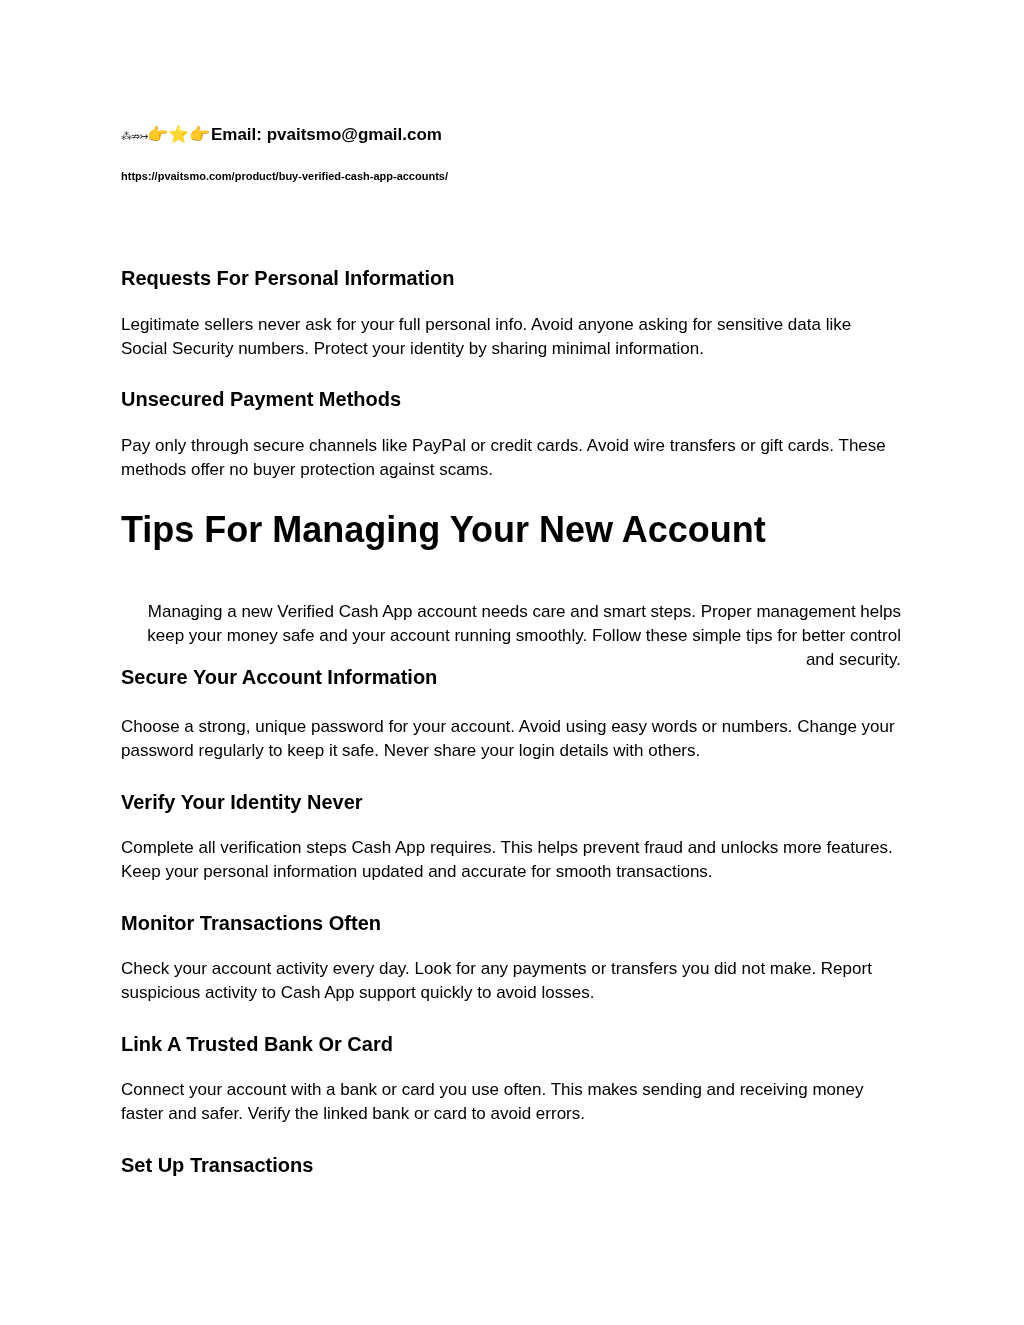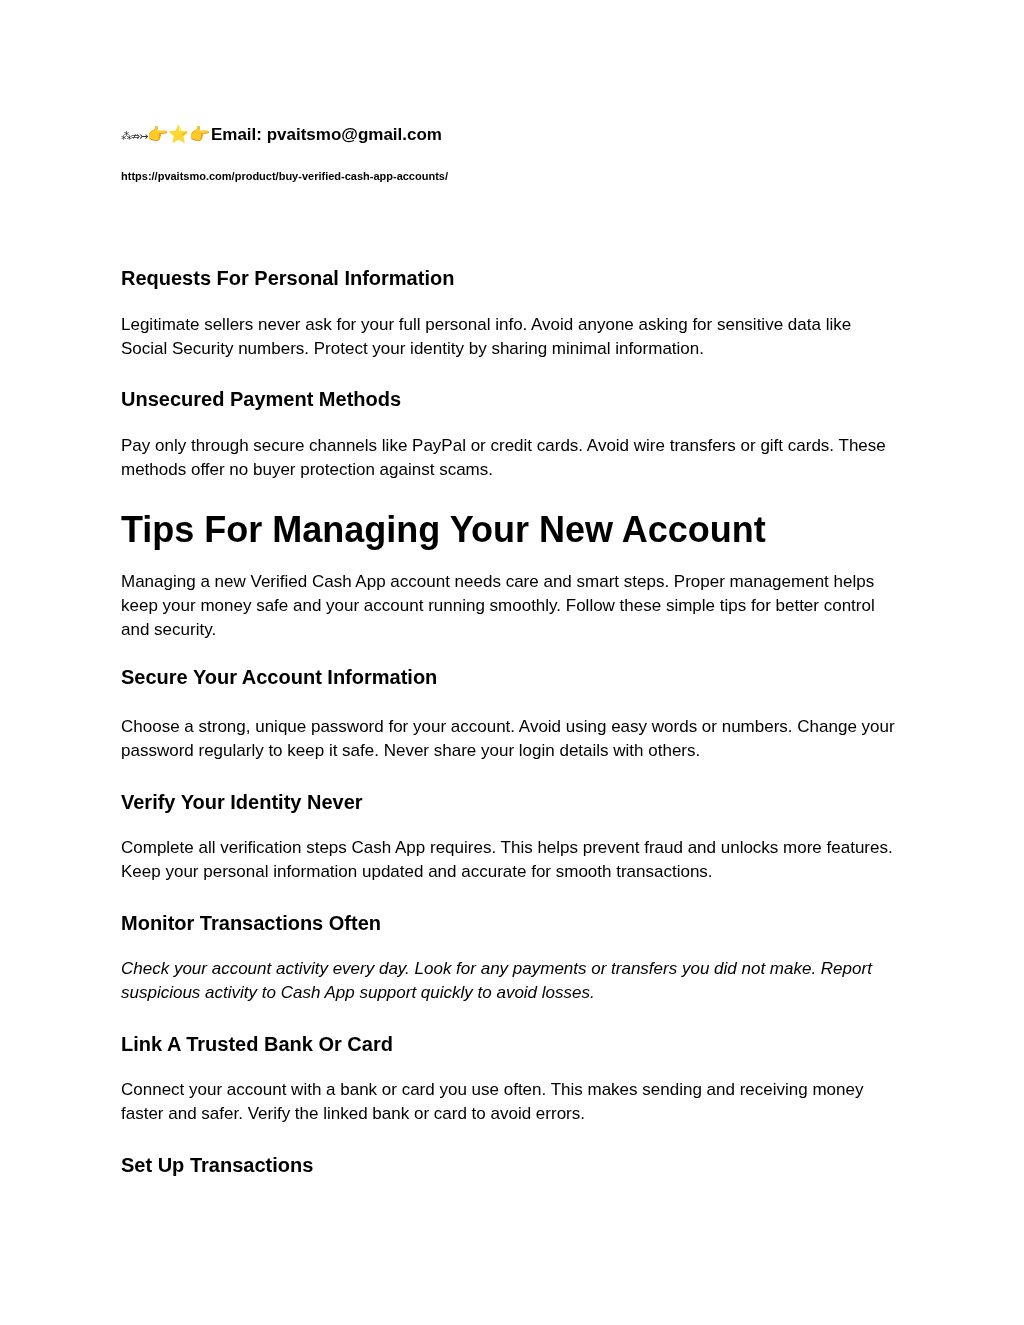--- a/index.html
+++ b/index.html
@@ -90,29 +90,29 @@
 
   <div class="url-line">https://pvaitsmo.com/product/buy-verified-cash-app-accounts/</div>
 
   <h3 class="h2" style="top:265px;">Requests For Personal Information</h3>
   <p class="para" style="top:313px;">Legitimate sellers never ask for your full personal info. Avoid anyone asking for sensitive data like Social Security numbers. Protect your identity by sharing minimal information.</p>
 
   <h3 class="h2" style="top:386px;">Unsecured Payment Methods</h3>
   <p class="para" style="top:434px;">Pay only through secure channels like PayPal or credit cards. Avoid wire transfers or gift cards. These methods offer no buyer protection against scams.</p>
 
   <h2 class="h1" style="top:513px;">Tips For Managing Your New Account</h2>
-  <p class="para" style="top:570px;">Managing a new Verified Cash App account needs care and smart steps. Proper management helps keep your money safe and your account running smoothly. Follow these simple tips for better control and security.</p>
+  <p class="para" style="top:600px;text-align:right;">Managing a new Verified Cash App account needs care and smart steps. Proper management helps keep your money safe and your account running smoothly. Follow these simple tips for better control and security.</p>
 
   <h3 class="h2" style="top:664px;">Secure Your Account Information</h3>
   <p class="para" style="top:715px;">Choose a strong, unique password for your account. Avoid using easy words or numbers. Change your password regularly to keep it safe. Never share your login details with others.</p>
 
   <h3 class="h2" style="top:789px;">Verify Your Identity Never</h3>
   <p class="para" style="top:836px;">Complete all verification steps Cash App requires. This helps prevent fraud and unlocks more features. Keep your personal information updated and accurate for smooth transactions.</p>
 
   <h3 class="h2" style="top:910px;">Monitor Transactions Often</h3>
-  <p class="para" style="top:957px;font-style:italic;">Check your account activity every day. Look for any payments or transfers you did not make. Report suspicious activity to Cash App support quickly to avoid losses.</p>
+  <p class="para" style="top:957px;">Check your account activity every day. Look for any payments or transfers you did not make. Report suspicious activity to Cash App support quickly to avoid losses.</p>
 
   <h3 class="h2" style="top:1031px;">Link A Trusted Bank Or Card</h3>
   <p class="para" style="top:1078px;">Connect your account with a bank or card you use often. This makes sending and receiving money faster and safer. Verify the linked bank or card to avoid errors.</p>
 
   <h3 class="h2" style="top:1152px;">Set Up Transactions</h3>
 
 </div>
 
 </body></html>

